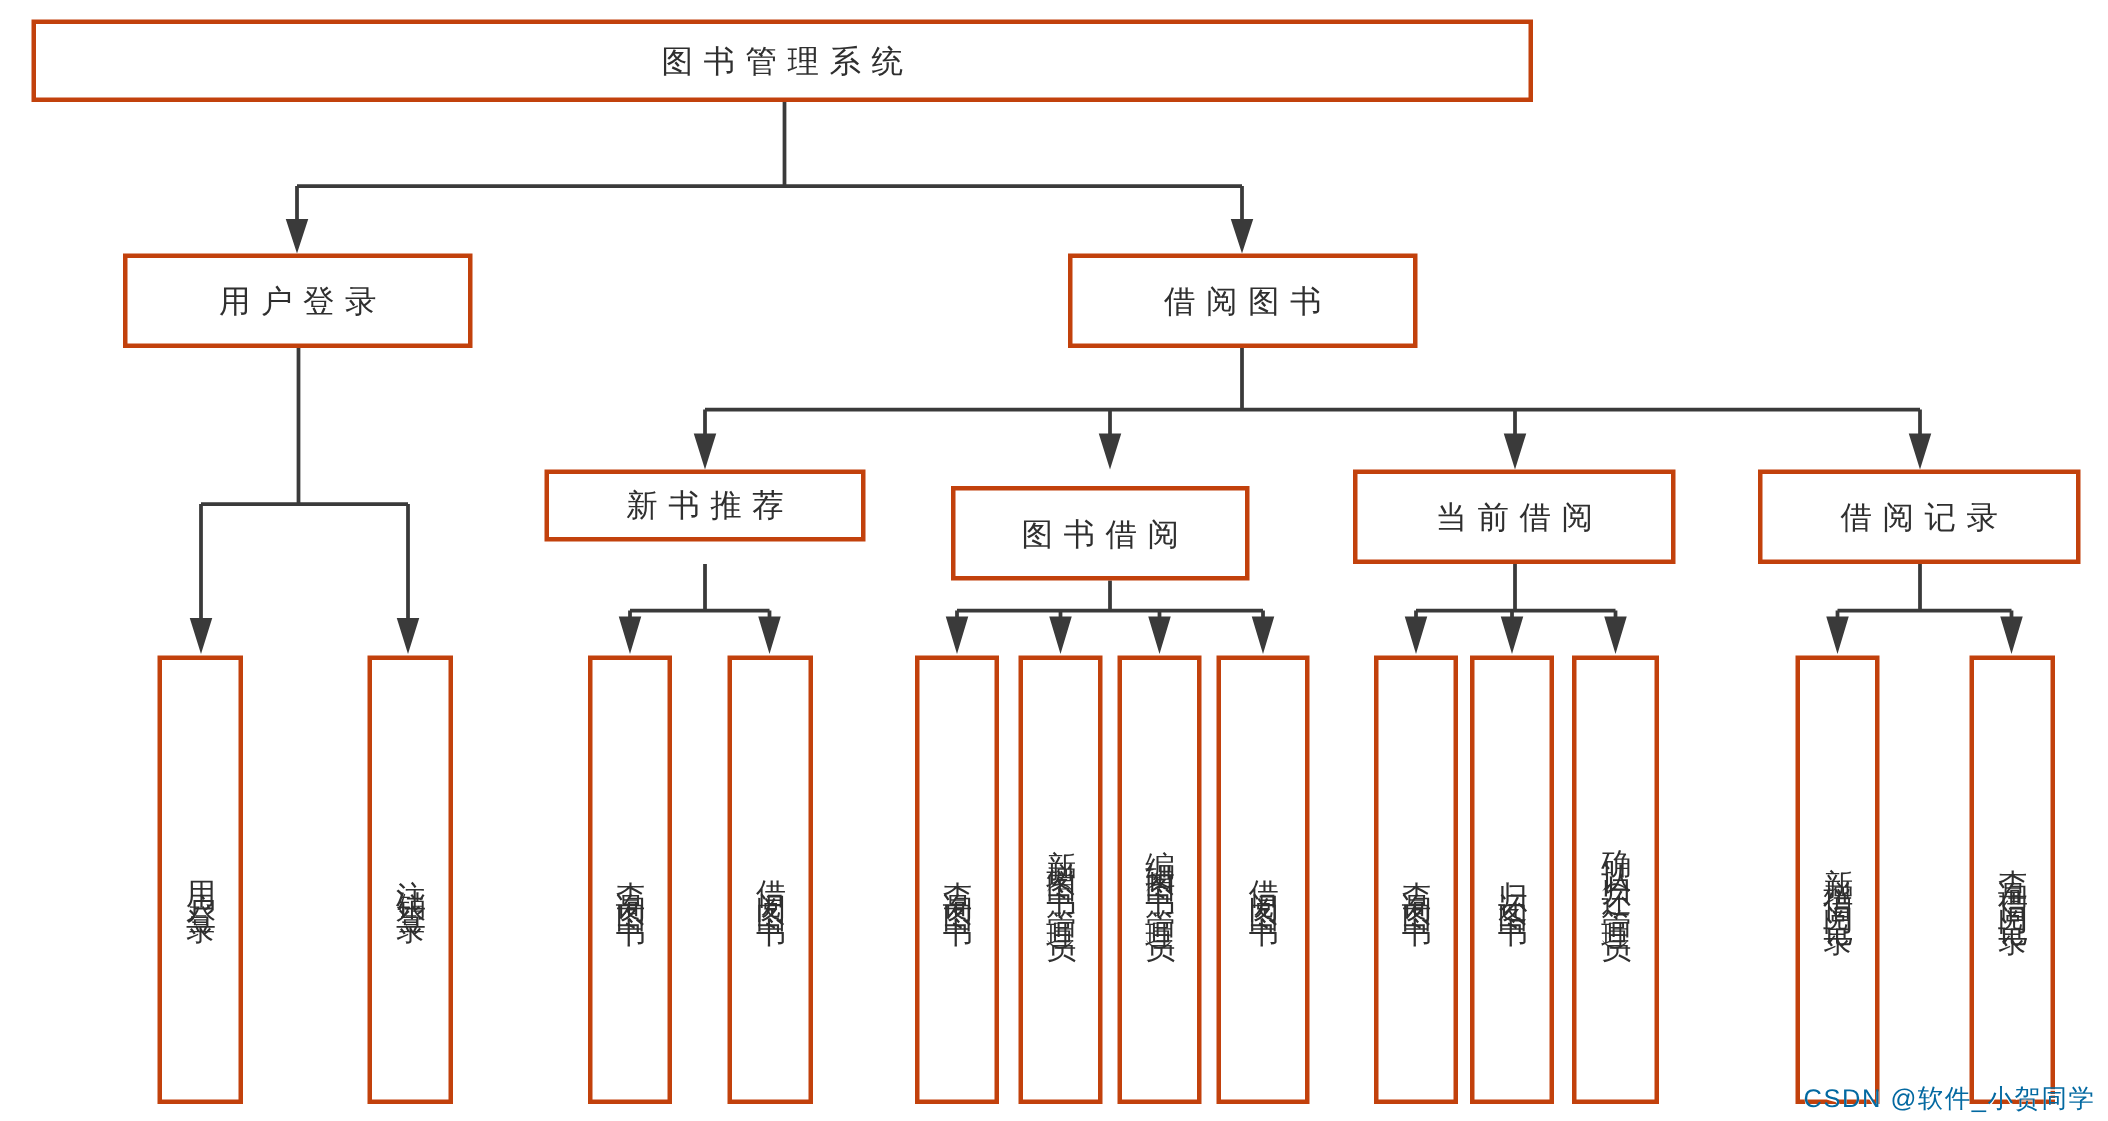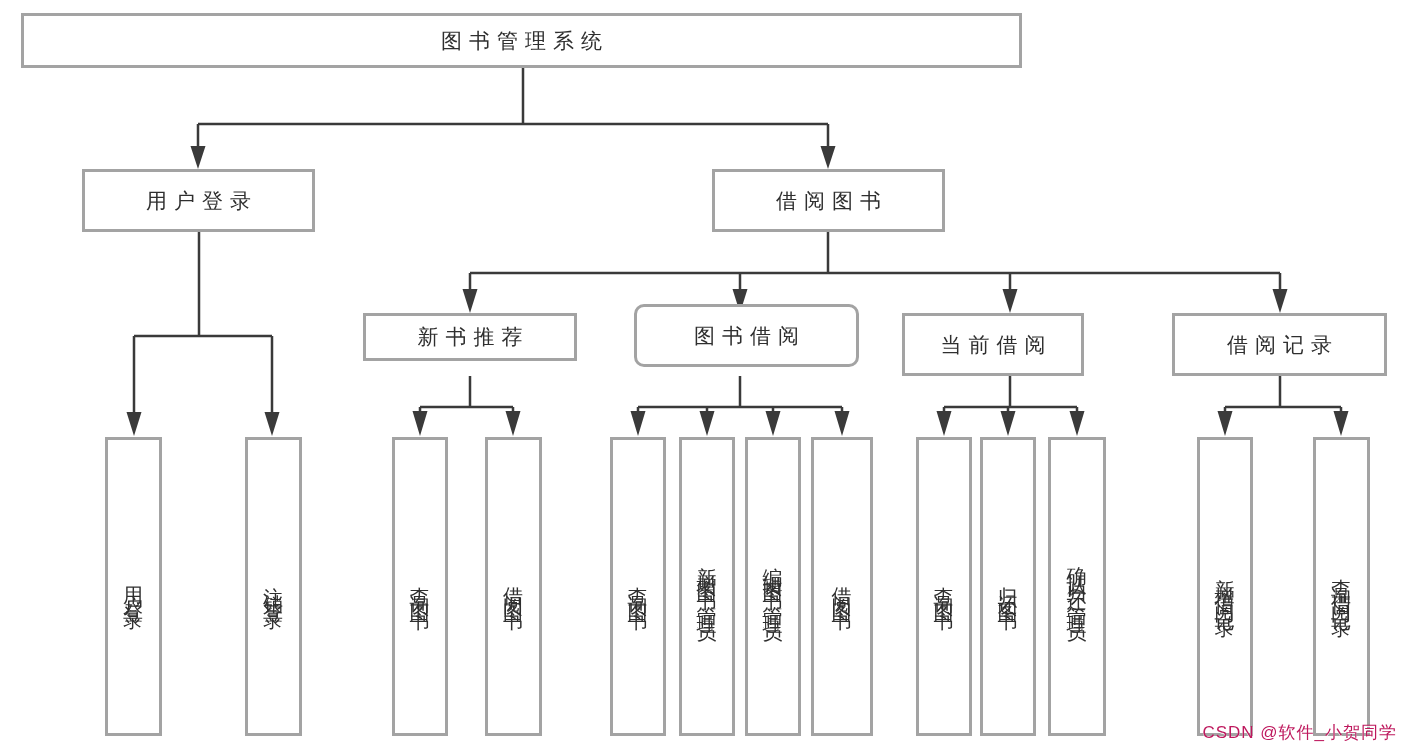--- a/index.html
+++ b/index.html
@@ -13,21 +13,21 @@
   }
   .connectors {
     position: absolute;
     left: 0; top: 0;
     width: 1405px; height: 747px;
   }
   .node {
     position: absolute;
     box-sizing: border-box;
     background: #ffffff;
-    border: 3px solid #a3a3a3;
+    border: 3px solid #c2410c;
     display: flex;
     align-items: center;
     justify-content: center;
     color: #2f2f2f;
   }
   .hnode {
     font-size: 21px;
     letter-spacing: 7px;
     text-indent: 7px; 
     white-space: nowrap;
@@ -40,21 +40,21 @@
     text-orientation: mixed;
     letter-spacing: 8px;
     line-height: 1;
     white-space: nowrap;
   }
   .watermark {
     position: absolute;
     right: 8px;
     bottom: 3px;
     font-size: 17px;
-    color: #be185d;
+    color: #0369a1;
     letter-spacing: 1px;
     text-shadow: 0 1px 0 #ffffff;
   }
 </style>
 </head>
 <body>
 
 <div class="canvas">
 
   <svg class="connectors" viewBox="0 0 1405 747" xmlns="http://www.w3.org/2000/svg">
@@ -86,24 +86,24 @@
   <div class="node hnode" style="left:82px; top:169px; width:233px; height:63px;">
     <span>用户登录</span>
   </div>
   <div class="node hnode" style="left:712px; top:169px; width:233px; height:63px;">
     <span>借阅图书</span>
   </div>
 
   <div class="node hnode" style="left:363px; top:313px; width:214px; height:48px;">
     <span>新书推荐</span>
   </div>
-  <div class="node hnode" style="left:634px; top:304px; width:225px; height:63px;border-radius:10px;">
+  <div class="node hnode" style="left:634px; top:324px; width:199px; height:63px;">
     <span>图书借阅</span>
   </div>
-  <div class="node hnode" style="left:902px; top:313px; width:182px; height:63px;">
+  <div class="node hnode" style="left:902px; top:313px; width:215px; height:63px;">
     <span>当前借阅</span>
   </div>
   <div class="node hnode" style="left:1172px; top:313px; width:215px; height:63px;">
     <span>借阅记录</span>
   </div>
 
   <div class="node vnode" style="left:105px; top:437px; width:57px; height:299px;">
     <span class="vtext">用户登录</span>
   </div>
   <div class="node vnode" style="left:245px; top:437px; width:57px; height:299px;">

